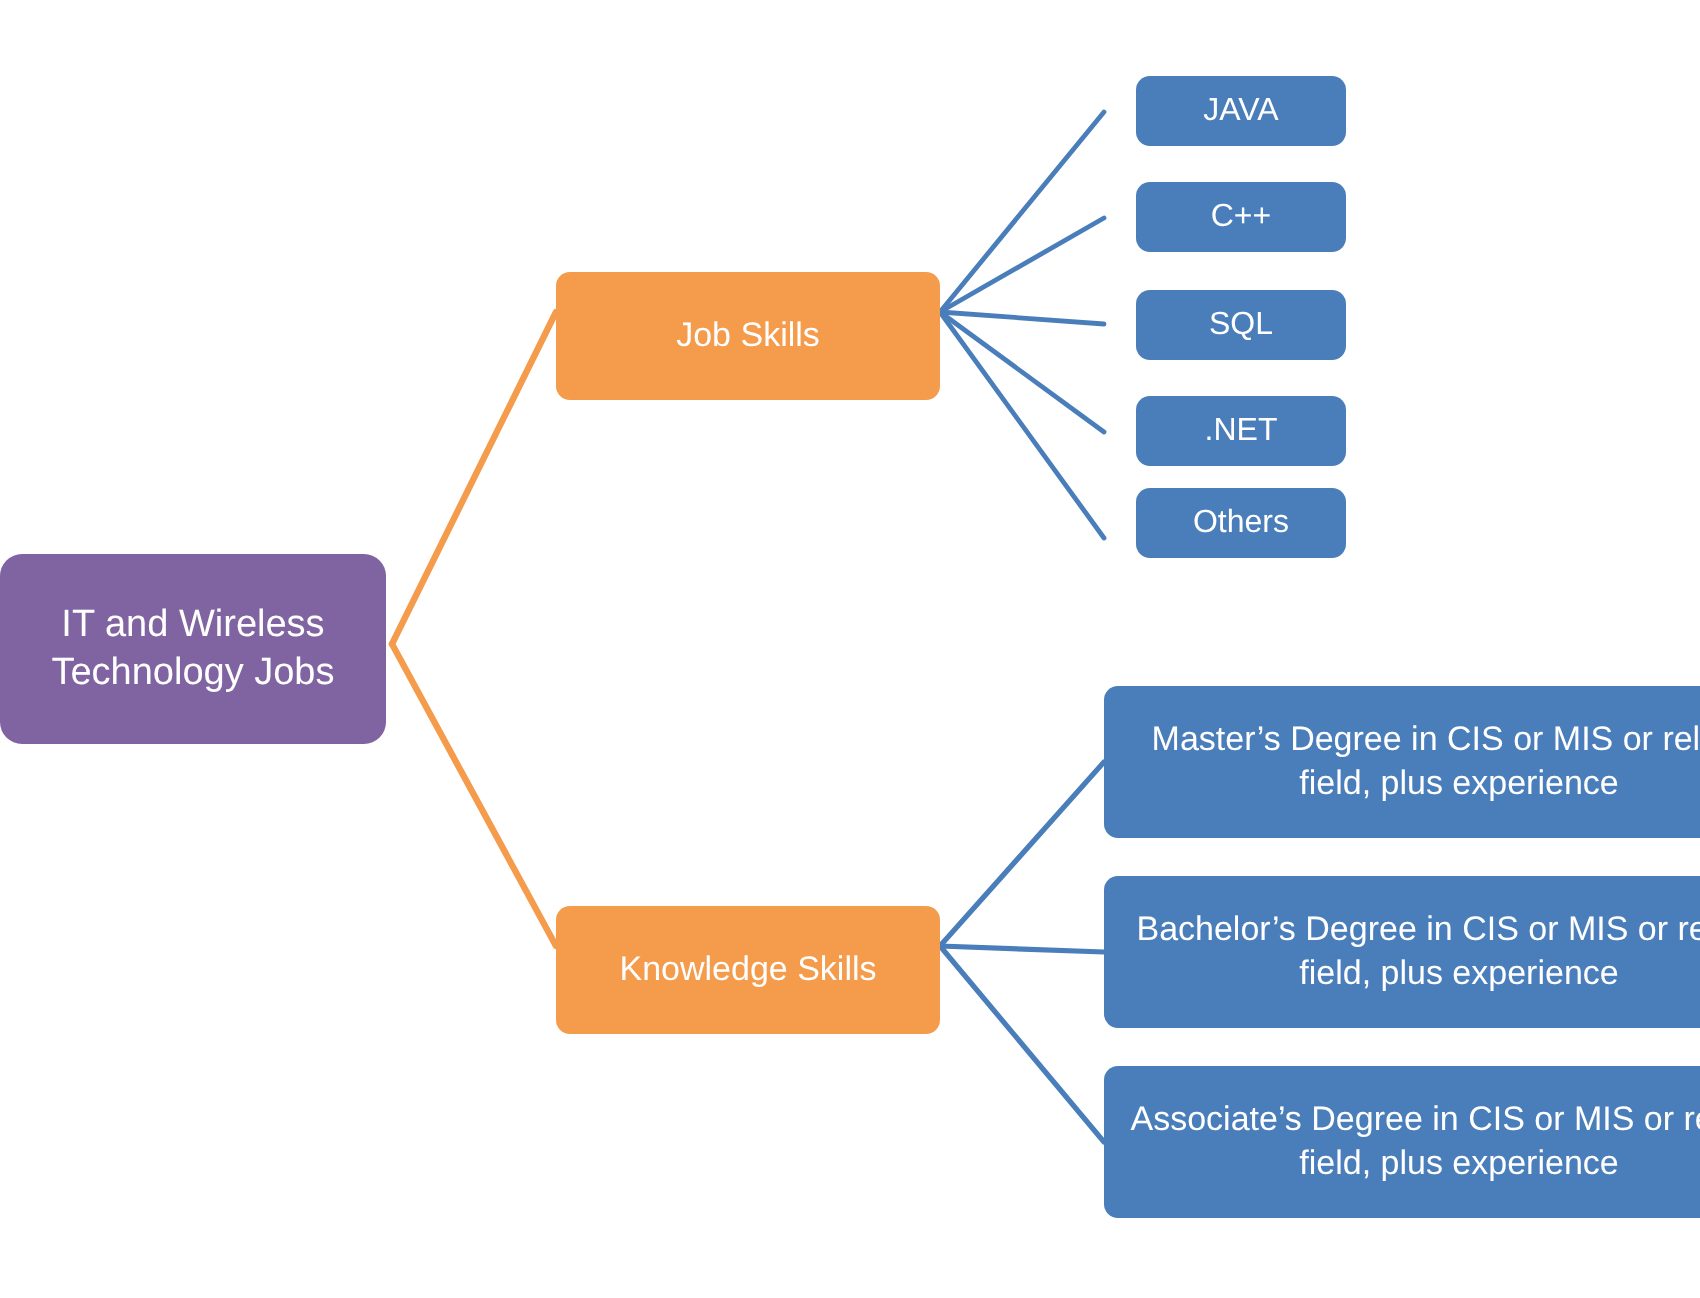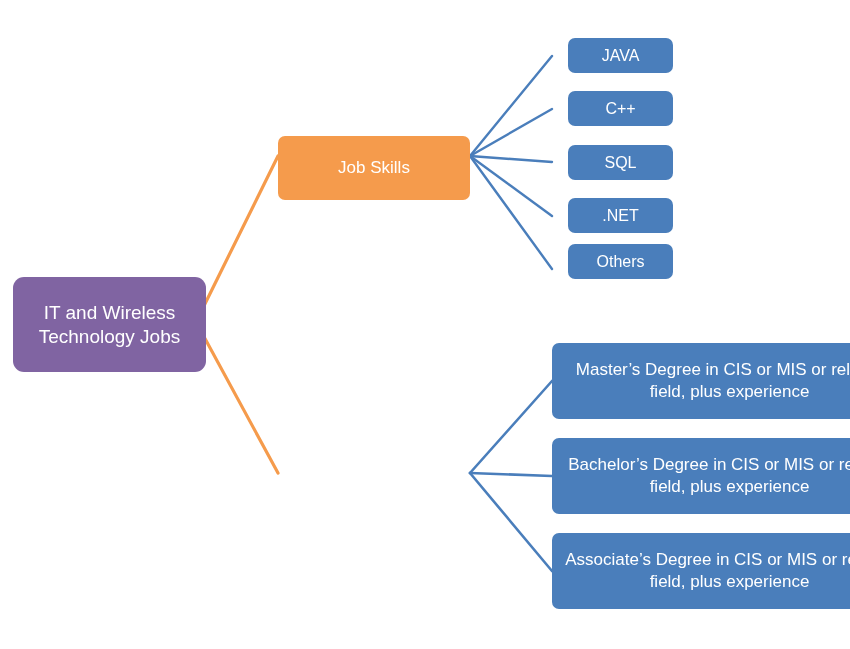--- a/index.html
+++ b/index.html
@@ -36,21 +36,21 @@
     color: #ffffff;
     border-radius: 7px;
     line-height: 1.22;
     padding: 2px 6px;
     z-index: 2;
   }
   .node-root {
     background: #8064a2;
     border-radius: 11px;
     font-size: 19px;
-    left: 13px;
+    left: 0;
     top: 277px;
     width: 193px;
     height: 95px;
   }
   .node-branch {
     background: #f59b4c;
     font-size: 17px;
     left: 278px;
     width: 192px;
     height: 64px;
@@ -105,20 +105,23 @@
 
   <div class="node node-root">
     <span class="node-label">IT and Wireless
 Technology Jobs</span>
   </div>
 
   <div class="node node-branch node-branch-job">
     <span class="node-label">Job Skills</span>
   </div>
 
+  <div class="node node-branch node-branch-know">
+    <span class="node-label">Knowledge Skills</span>
+  </div>
 
   <div class="node node-skill" style="top:38px">
     <span class="node-label">JAVA</span>
   </div>
   <div class="node node-skill" style="top:91px">
     <span class="node-label">C++</span>
   </div>
   <div class="node node-skill" style="top:145px">
     <span class="node-label">SQL</span>
   </div>

